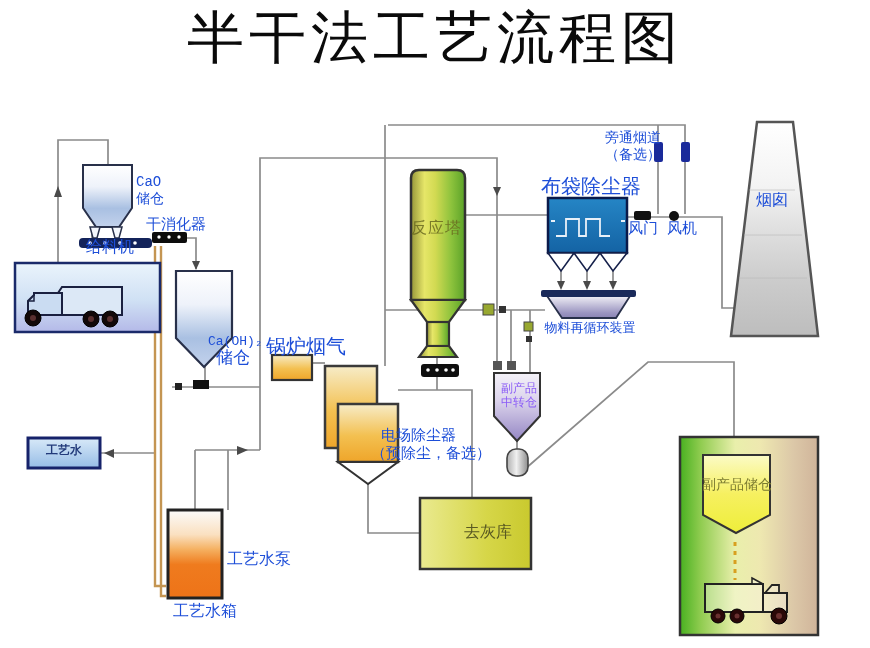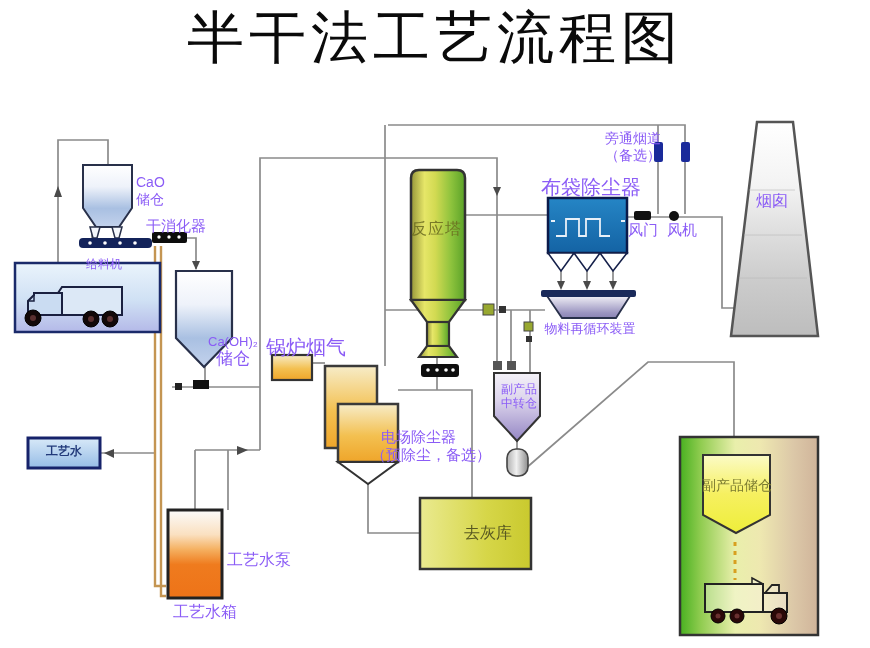--- a/index.html
+++ b/index.html
@@ -1,25 +1,25 @@
 <!DOCTYPE html>
 <html><head>
 <meta charset="utf-8">
 <style>
 *{margin:0;padding:0;box-sizing:border-box}
 html,body{background:#fff}
 #stage{position:relative;width:870px;height:648px;background:#fff;overflow:hidden;
-  font-family:Liberation Sans, sans-serif}
+  font-family:Liberation Mono, monospace}
 #title{position:absolute;top:0;left:0;width:100%;text-align:center;
   font-size:57px;letter-spacing:5px;color:#0a0a0a;font-weight:500}
 svg{position:absolute;top:0;left:0}
 .pline{fill:none;stroke:#8b8b8b;stroke-width:1.7}
 .tan{fill:none;stroke:#c49552;stroke-width:2.4}
 .arr{fill:#4a4a4a}
-.lbl{position:absolute;color:#8b5cf6;line-height:1.18;white-space:nowrap;font-size:15px}
+.lbl{position:absolute;color:#1d4ed8;line-height:1.18;white-space:nowrap;font-size:15px}
 .c{text-align:center}
 .olv{color:#5a5a22}
 </style>
 </head>
 <body>
 
 <div id="stage">
 
   <div id="title">半干法工艺流程图</div>
 
@@ -271,21 +271,21 @@
           <circle cx="779" cy="616" r="3" fill="#6a3030"></circle>
       </g>
     </g>
   </svg>
 
   <div class="lbl" style="left:136px;top:174px;font-size:14px">
     <span style="display:block">CaO</span>
     <span style="display:block">储仓</span>
   </div>
   <div class="lbl" style="left:146px;top:217px">干消化器</div>
-  <div class="lbl" style="left:86px;top:257px;font-size:12px">给料机</div>
+  <div class="lbl" style="left:86px;top:239px;font-size:16px">给料机</div>
   <div class="lbl" style="left:208px;top:334px">
     <span style="display:block;font-size:13px">Ca(OH)₂</span>
     <span style="display:block;font-size:17px;padding-left:8px">储仓</span>
   </div>
   <div class="lbl c" style="left:30px;top:444px;width:68px;font-size:12px;color:#223a7a;font-weight:bold">工艺水</div>
   <div class="lbl" style="left:227px;top:551px;font-size:16px">工艺水泵</div>
   <div class="lbl c" style="left:160px;top:603px;width:90px;font-size:16px">工艺水箱</div>
   <div class="lbl" style="left:266px;top:336px;font-size:20px">锅炉烟气</div>
   <div class="lbl" style="left:381px;top:428px">
     <span style="display:block">电场除尘器</span>

